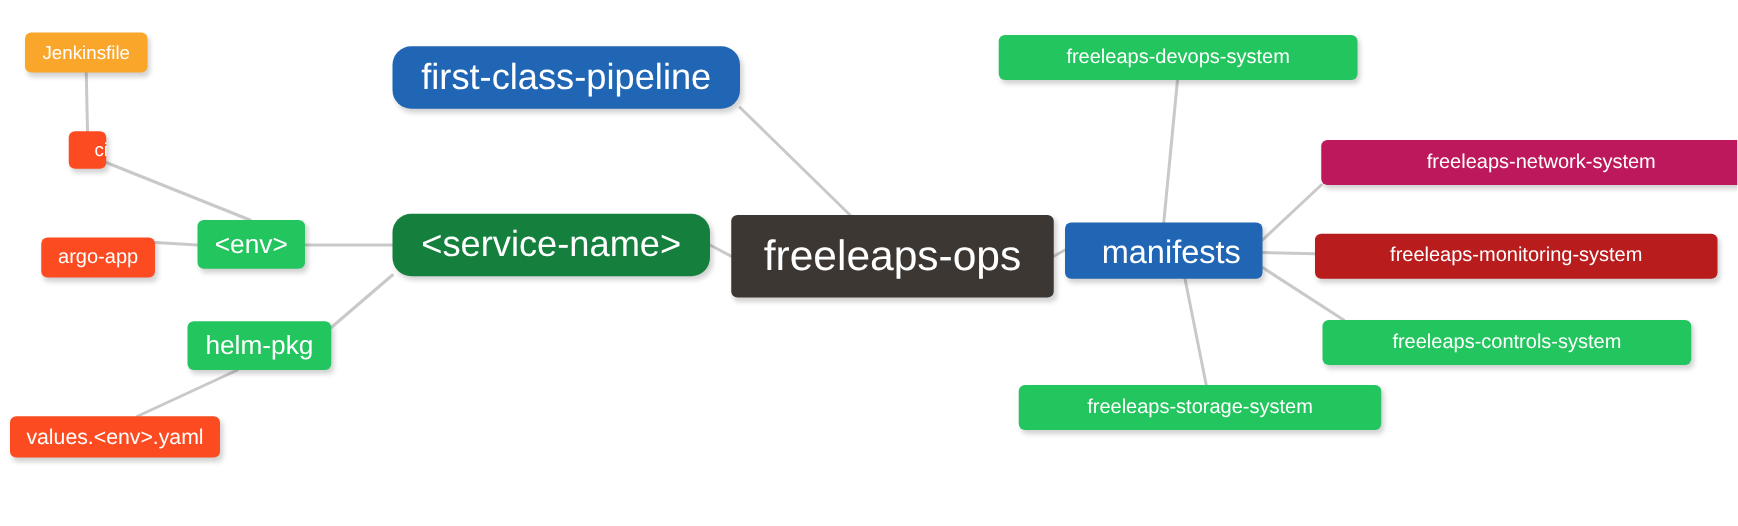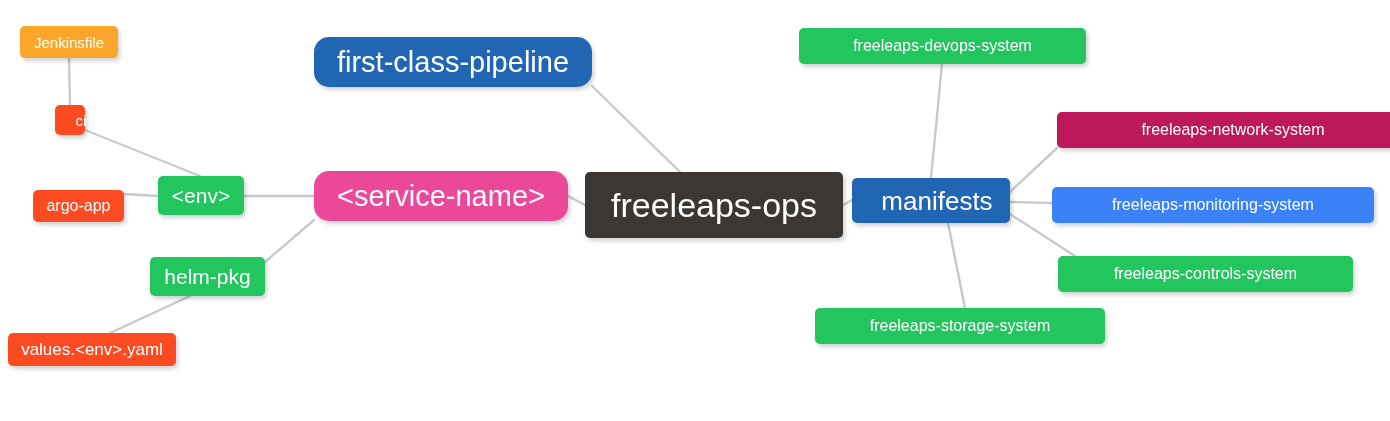--- a/index.html
+++ b/index.html
@@ -71,42 +71,42 @@
       <line x1="931" y1="178" x2="942" y2="64" stroke="#c9c9c9" stroke-width="2.4" stroke-linecap="round"></line>
       <line x1="1010" y1="192" x2="1057" y2="148" stroke="#c9c9c9" stroke-width="2.4" stroke-linecap="round"></line>
       <line x1="1010" y1="202" x2="1052" y2="203" stroke="#c9c9c9" stroke-width="2.4" stroke-linecap="round"></line>
       <line x1="1010" y1="214" x2="1075" y2="256" stroke="#c9c9c9" stroke-width="2.4" stroke-linecap="round"></line>
       <line x1="948" y1="223" x2="965" y2="308" stroke="#c9c9c9" stroke-width="2.4" stroke-linecap="round"></line>
     </svg>
   <div id="node-layer">
       <div class="node lvl-root" style="left: 585px; top: 172px; width: 258px; height: 66px; background: rgb(60, 55, 51);">
         <span class="node-label">freeleaps-ops</span>
       </div>
-      <div class="node lvl-blue-l" style="left: 314px; top: 171px; width: 254px; height: 50px; background: #ec4899;">
+      <div class="node lvl-blue-l" style="left: 314px; top: 171px; width: 254px; height: 50px; background: #15803d;">
         <span class="node-label">&lt;service-name&gt;</span>
       </div>
       <div class="node lvl-blue-l" style="left: 314px; top: 37px; width: 278px; height: 50px; background: rgb(33, 102, 180);">
         <span class="node-label">first-class-pipeline</span>
       </div>
       <div class="node lvl-blue-m" style="left: 852px; top: 178px; width: 158px; height: 45px; background: rgb(33, 102, 180); padding-left: 12px;">
         <span class="node-label">manifests</span>
       </div>
       <div class="node lvl-green-s" style="left: 158px; top: 176px; width: 86px; height: 39px; background: rgb(34, 197, 94);">
         <span class="node-label">&lt;env&gt;</span>
       </div>
       <div class="node lvl-green-s" style="left: 150px; top: 257px; width: 115px; height: 39px; background: rgb(34, 197, 94); text-align: right;">
         <span class="node-label">helm-pkg</span>
       </div>
       <div class="node lvl-green" style="left: 799px; top: 28px; width: 287px; height: 36px; background: rgb(34, 197, 94);">
         <span class="node-label">freeleaps-devops-system</span>
       </div>
       <div class="node lvl-green" style="left: 1057px; top: 112px; width: 352px; height: 36px; background: #be185d;">
         <span class="node-label">freeleaps-network-system</span>
       </div>
-      <div class="node lvl-green" style="left: 1052px; top: 187px; width: 322px; height: 36px; background: #3b82f6;">
+      <div class="node lvl-green" style="left: 1052px; top: 187px; width: 322px; height: 36px; background: #b91c1c;">
         <span class="node-label">freeleaps-monitoring-system</span>
       </div>
       <div class="node lvl-green" style="left: 1058px; top: 256px; width: 295px; height: 36px; background: rgb(34, 197, 94);">
         <span class="node-label">freeleaps-controls-system</span>
       </div>
       <div class="node lvl-green" style="left: 815px; top: 308px; width: 290px; height: 36px; background: rgb(34, 197, 94);">
         <span class="node-label">freeleaps-storage-system</span>
       </div>
       <div class="node lvl-orange" style="left: 20px; top: 26px; width: 98px; height: 32px; background: rgb(250, 166, 43);">
         <span class="node-label">Jenkinsfile</span>

